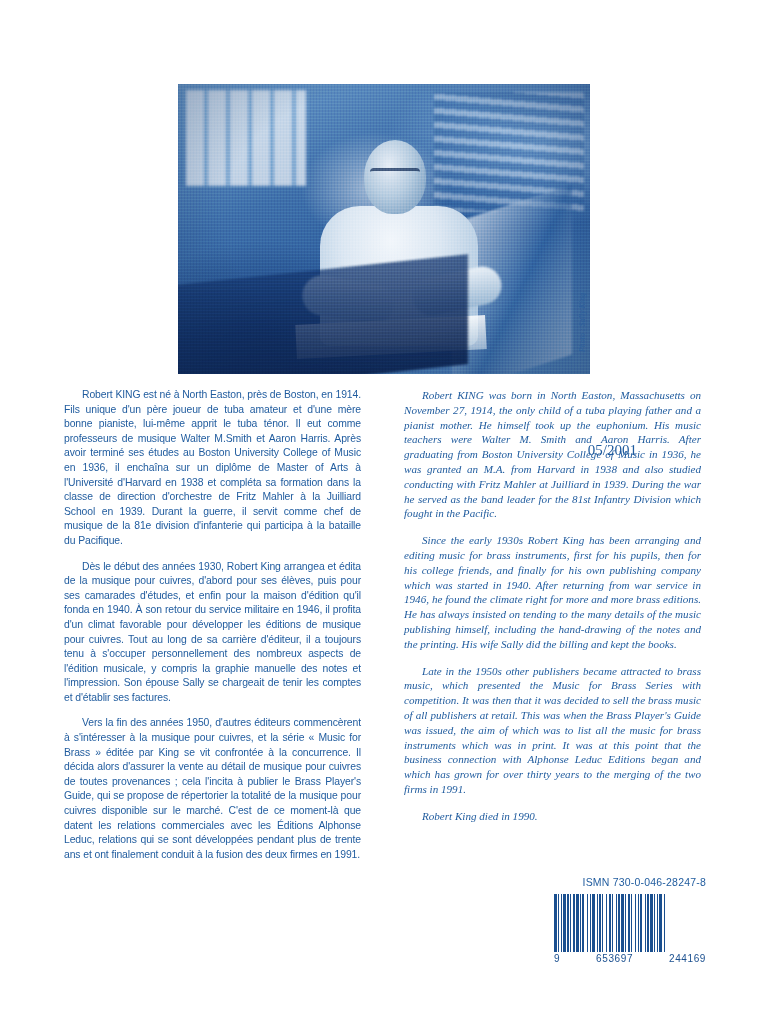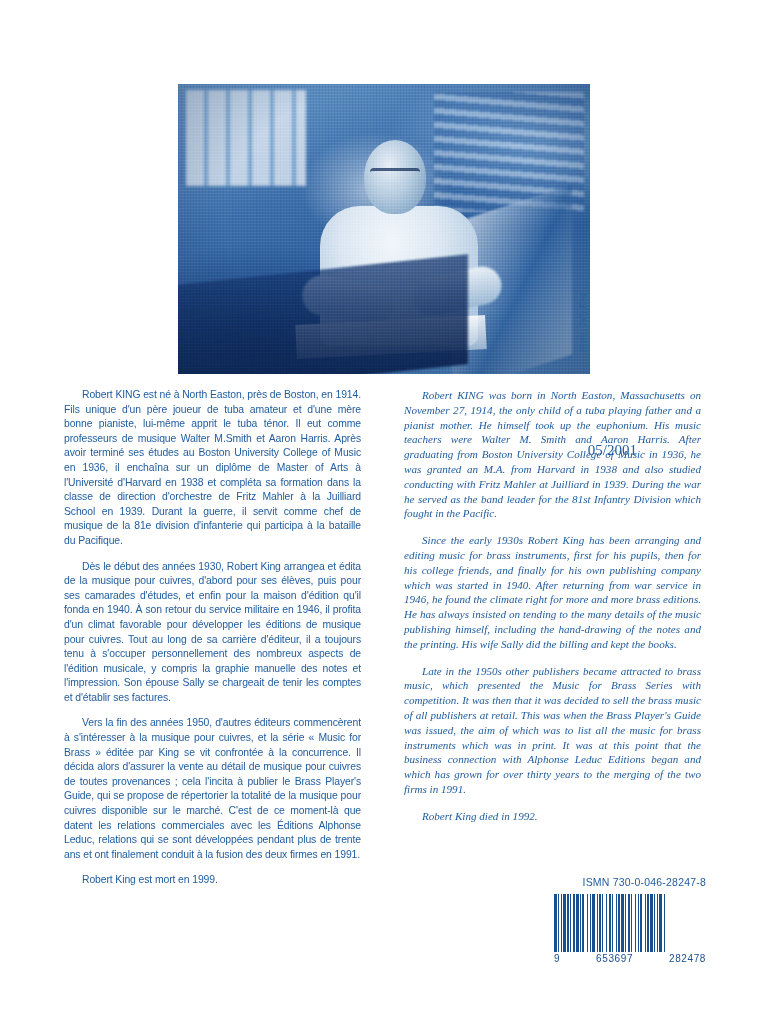--- a/index.html
+++ b/index.html
@@ -271,28 +271,27 @@
     </div>
     <div class="photo-credit">Photo : Sally King</div>
   </div>
 
   <div class="columns">
 
     <div class="col col-left">
       <p class="spaced">Robert KING est né à North Easton, près de Boston, en 1914. Fils unique d'un père joueur de tuba amateur et d'une mère bonne pianiste, lui-même apprit le tuba ténor. Il eut comme professeurs de musique Walter M.Smith et Aaron Harris. Après avoir terminé ses études au Boston University College of Music en 1936, il enchaîna sur un diplôme de Master of Arts à l'Université d'Harvard en 1938 et compléta sa formation dans la classe de direction d'orchestre de Fritz Mahler à la Juilliard School en 1939. Durant la guerre, il servit comme chef de musique de la 81e division d'infanterie qui participa à la bataille du Pacifique.</p>
       <p class="spaced">Dès le début des années 1930, Robert King arrangea et édita de la musique pour cuivres, d'abord pour ses élèves, puis pour ses camarades d'études, et enfin pour la maison d'édition qu'il fonda en 1940. À son retour du service militaire en 1946, il profita d'un climat favorable pour développer les éditions de musique pour cuivres. Tout au long de sa carrière d'éditeur, il a toujours tenu à s'occuper personnellement des nombreux aspects de l'édition musicale, y compris la graphie manuelle des notes et l'impression. Son épouse Sally se chargeait de tenir les comptes et d'établir ses factures.</p>
       <p class="spaced">Vers la fin des années 1950, d'autres éditeurs commencèrent à s'intéresser à la musique pour cuivres, et la série « Music for Brass » éditée par King se vit confrontée à la concurrence. Il décida alors d'assurer la vente au détail de musique pour cuivres de toutes provenances ; cela l'incita à publier le Brass Player's Guide, qui se propose de répertorier la totalité de la musique pour cuivres disponible sur le marché. C'est de ce moment-là que datent les relations commerciales avec les Éditions Alphonse Leduc, relations qui se sont développées pendant plus de trente ans et ont finalement conduit à la fusion des deux firmes en 1991.</p>
-      <p>Robert King est mort en 1999.</p>
     </div>
 
     <div class="col col-right">
       <p class="spaced">Robert KING was born in North Easton, Massachusetts on November 27, 1914, the only child of a tuba playing father and a pianist mother. He himself took up the euphonium. His music teachers were Walter M. Smith and Aaron Harris. After graduating from Boston University College of Music in 1936, he was granted an M.A. from Harvard in 1938 and also studied conducting with Fritz Mahler at Juilliard in 1939. During the war he served as the band leader for the 81st Infantry Division which fought in the Pacific.</p>
       <p class="spaced">Since the early 1930s Robert King has been arranging and editing music for brass instruments, first for his pupils, then for his college friends, and finally for his own publishing company which was started in 1940. After returning from war service in 1946, he found the climate right for more and more brass editions. He has always insisted on tending to the many details of the music publishing himself, including the hand-drawing of the notes and the printing. His wife Sally did the billing and kept the books.</p>
       <p class="spaced">Late in the 1950s other publishers became attracted to brass music, which presented the Music for Brass Series with competition. It was then that it was decided to sell the brass music of all publishers at retail. This was when the Brass Player's Guide was issued, the aim of which was to list all the music for brass instruments which was in print. It was at this point that the business connection with Alphonse Leduc Editions began and which has grown for over thirty years to the merging of the two firms in 1991.</p>
-      <p>Robert King died in 1992.</p>
+      <p>Robert King died in 1990.</p>
     </div>
 
   </div>
 
   <div class="date-stamp">05/2001</div>
 
   <div class="ismn">ISMN 730-0-046-28247-8</div>
 
   <div class="barcode-block">
     <div class="bars" id="bars">
@@ -363,17 +362,17 @@
         <span style="width: 1px;"></span>
         <span style="width: 1px; background: transparent;"></span>
         <span style="width: 3px;"></span>
         <span style="width: 2px; background: transparent;"></span>
         <span style="width: 1px;"></span>
         <span style="width: 1px; background: transparent;"></span>
       </div>
     <div class="barcode-digits">
       <span>9</span>
       <span>653697</span>
-      <span>282478</span>
+      <span>244169</span>
     </div>
   </div>
 
 </div>
 
 </body></html>

